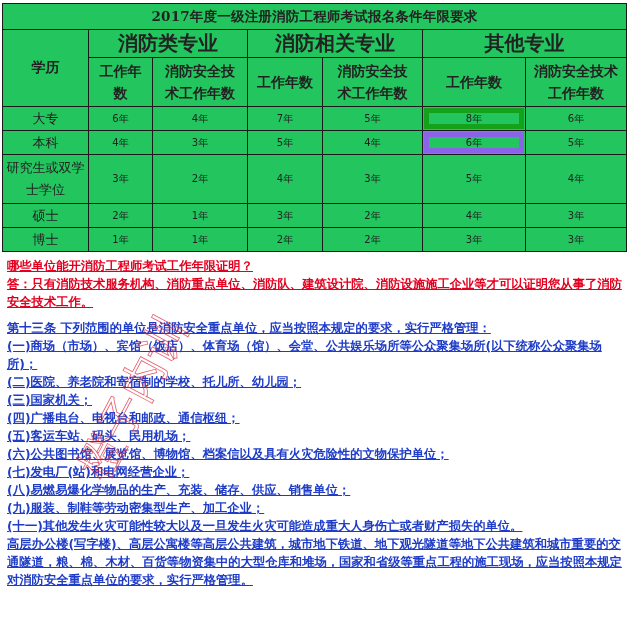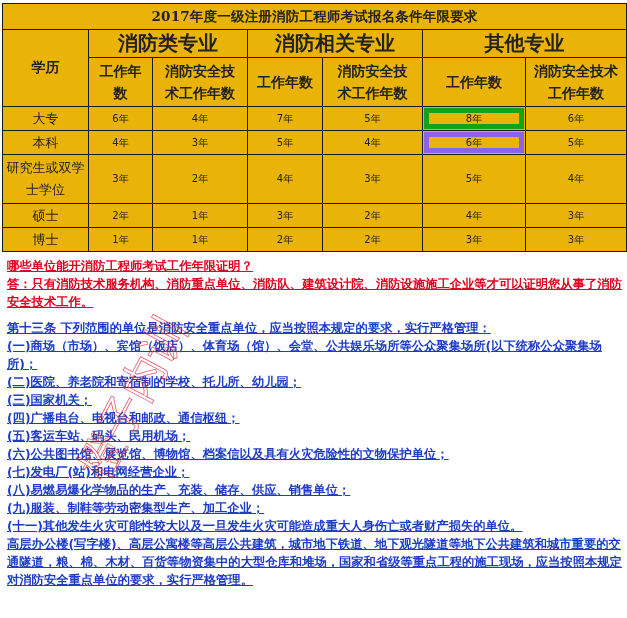--- a/index.html
+++ b/index.html
@@ -3,21 +3,21 @@
 <meta charset="utf-8">
 <style>
   html, body { margin:0; padding:0; }
   body {
     width:627px; height:618px; background:#ffffff; position:relative; overflow:hidden;
     font-family:"DejaVu Sans", "Liberation Sans", sans-serif;
   }
   table.req {
     position:absolute; left:2px; top:3px;
     border-collapse:collapse; table-layout:fixed;
-    width:624px; background:#eab308;padding-left:16px;
+    width:624px; background:#22c55e;padding-left:16px;
   }
   table.req td {
     border:1.5px solid #1a1a1a; text-align:center; vertical-align:middle;
     padding:0; color:#222; overflow:hidden;
   }
   td.title { height:25px; font-family:"DejaVu Serif", "Liberation Serif", serif; font-weight:bold; font-size:13.5px; letter-spacing:0.2px; }
   td.grp { height:22px; font-weight:bold; font-size:20px; }
   td.hdr { height:48px; font-weight:bold; font-size:14px; line-height:22px; }
   td.edu-hdr { font-weight:bold; font-size:14px; }
   td.cell { font-size:10px; height:23px; font-family:"DejaVu Sans", sans-serif; }

